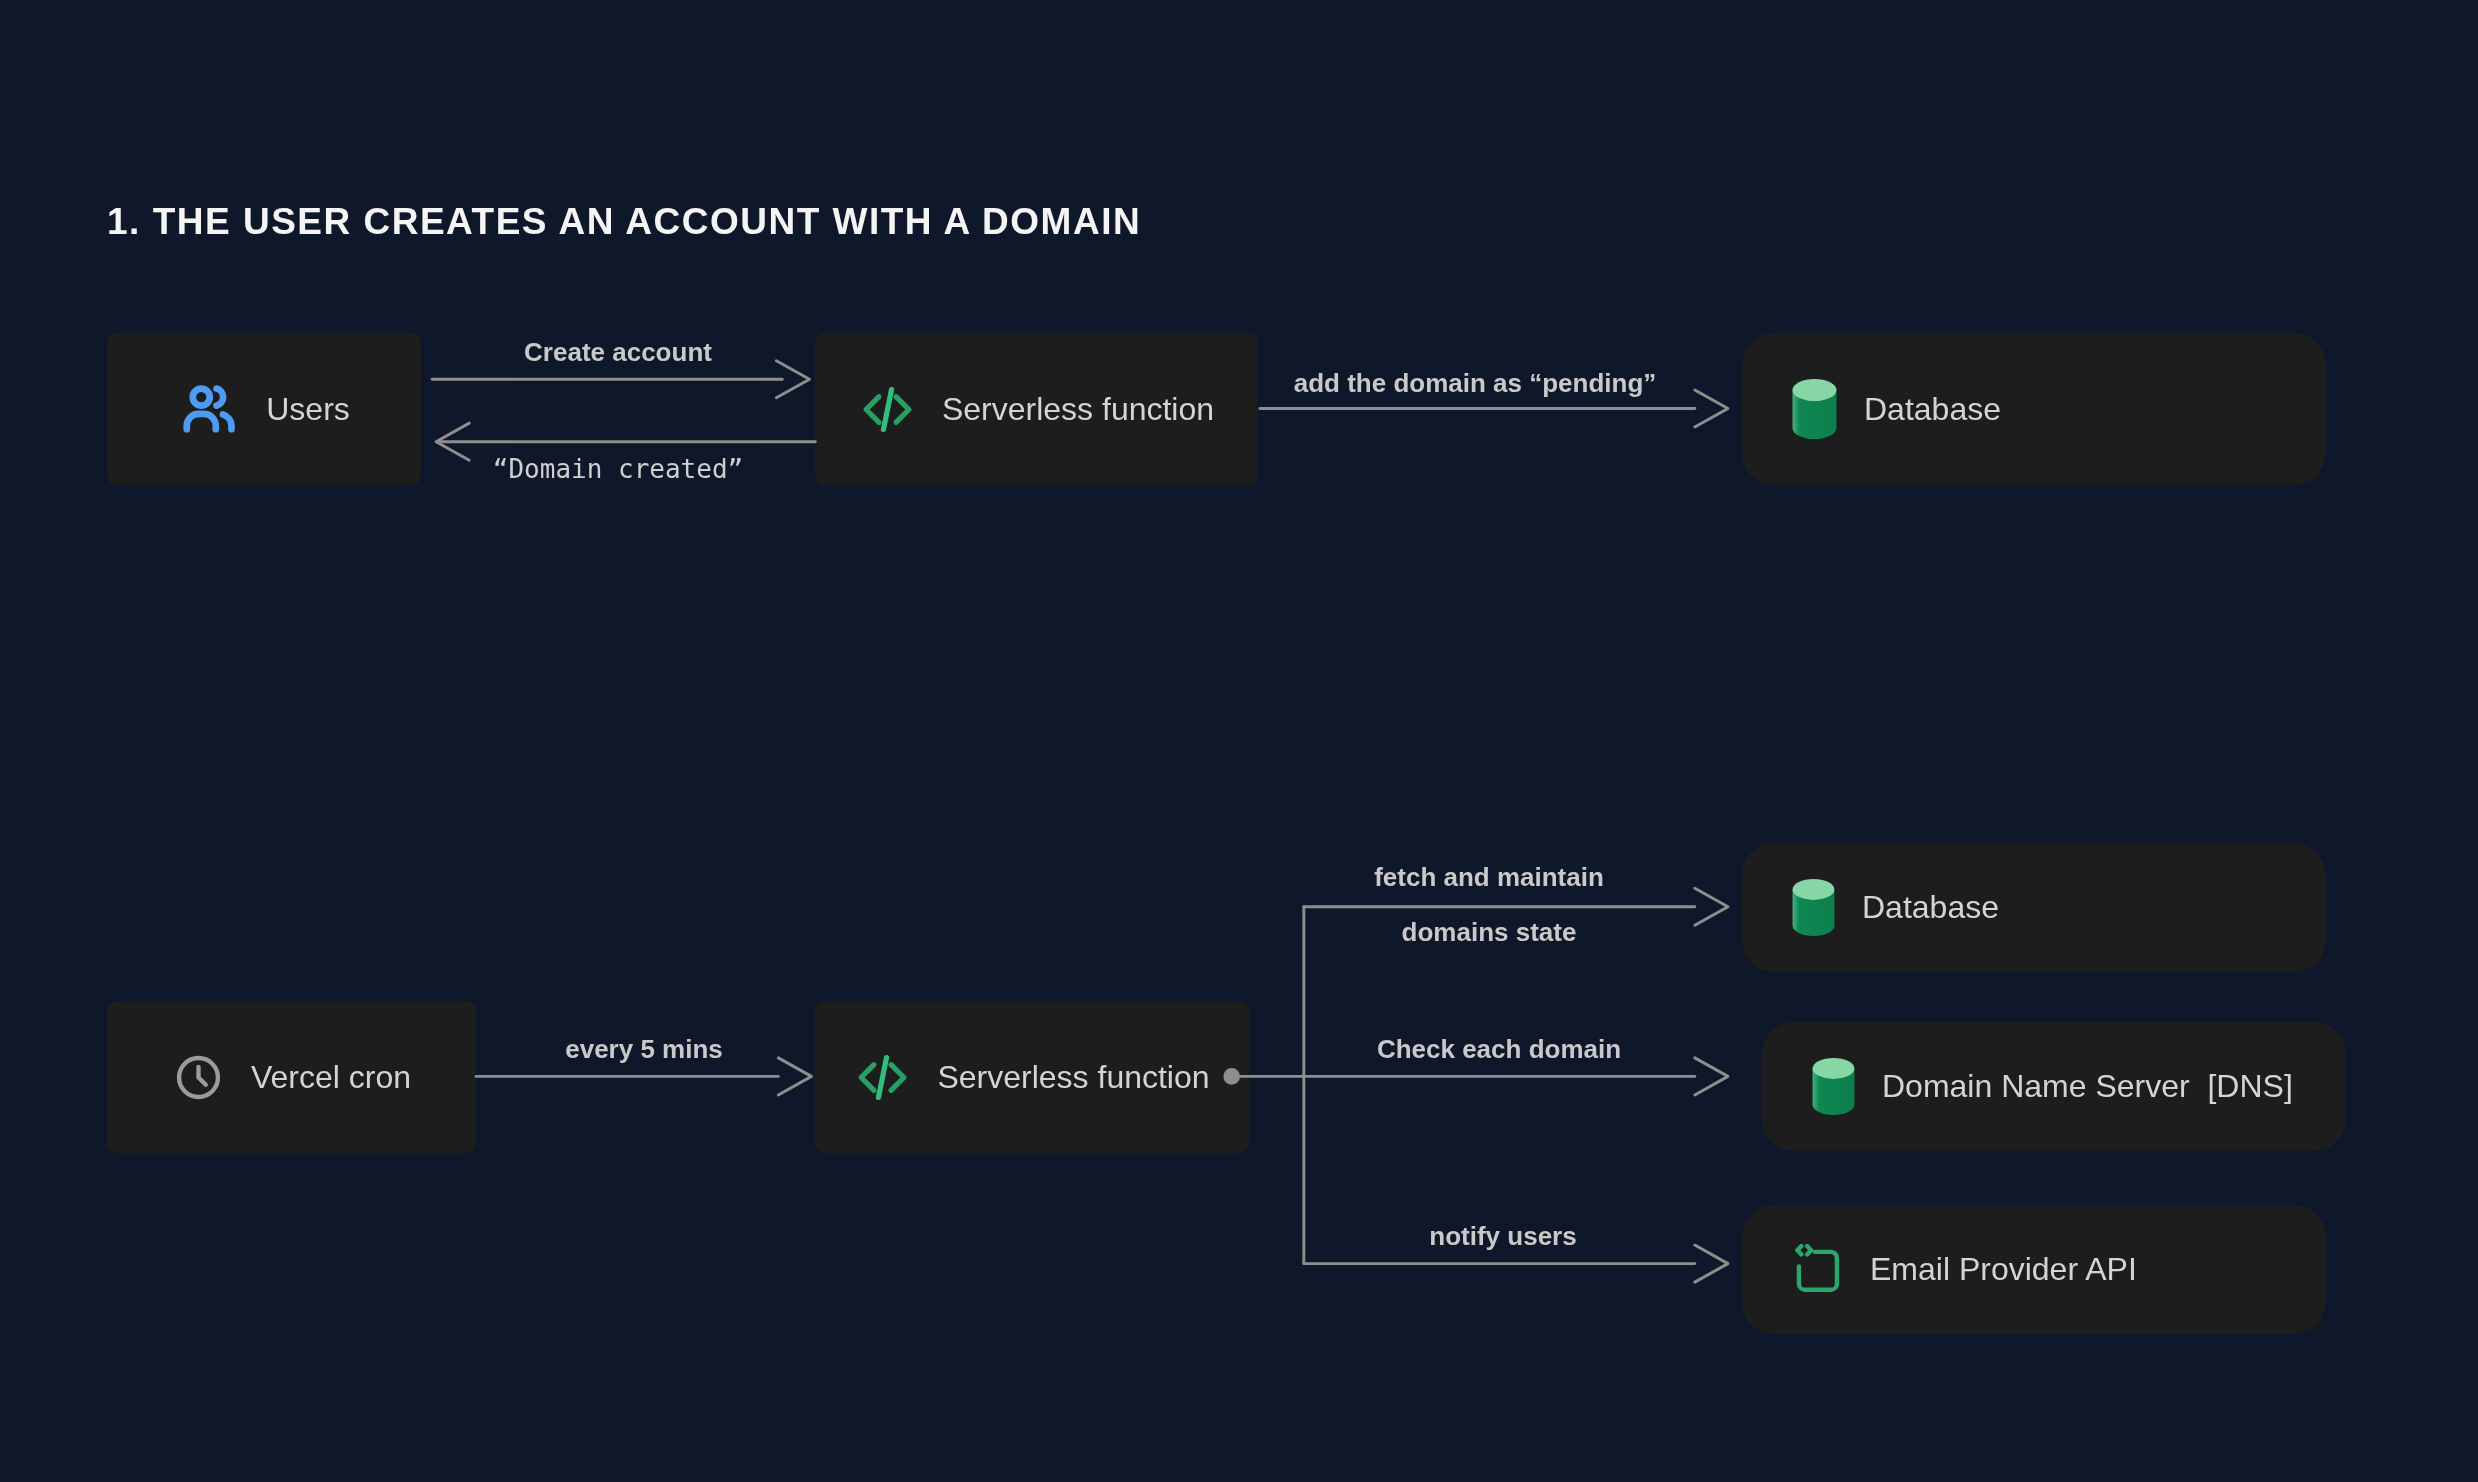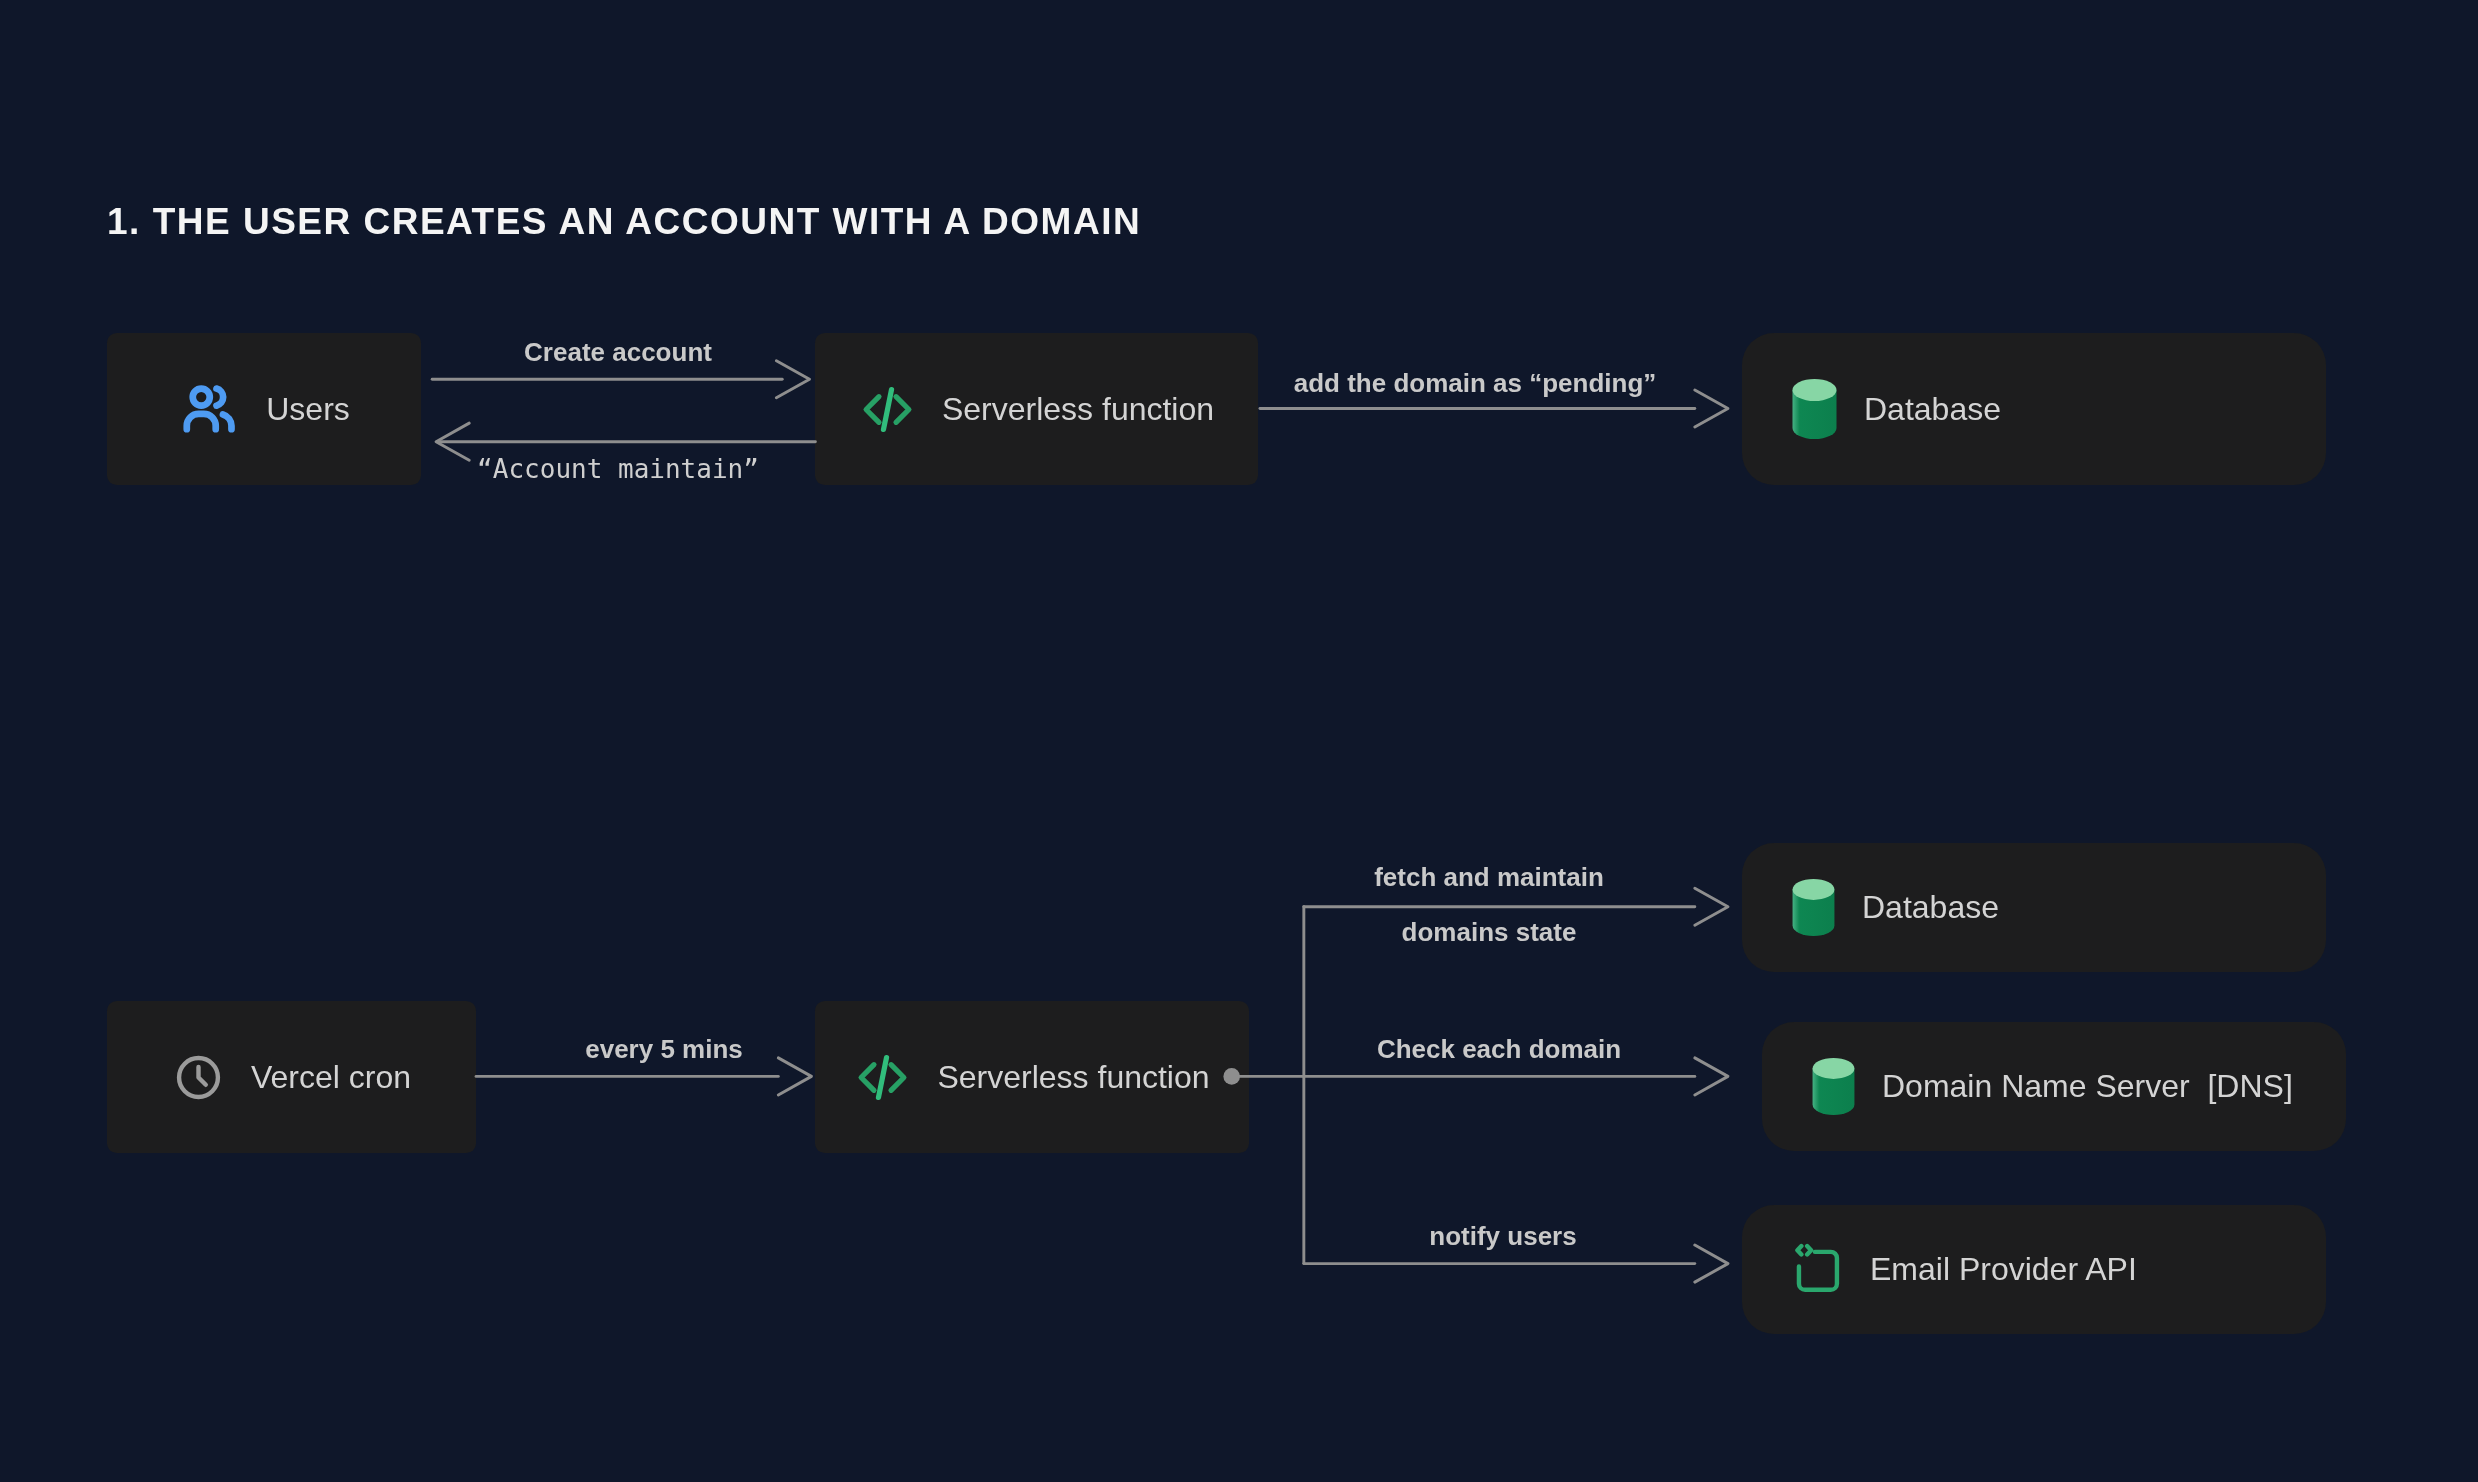--- a/index.html
+++ b/index.html
@@ -90,21 +90,21 @@
 
   <div class="card left-align" style="left:1742px;top:333px;width:584px;height:152px;">
     <svg class="icon" width="47" height="62" viewBox="0 0 46 62">
       <path d="M1 12 V50 a22 11 0 0 0 44 0 V12 Z" fill="url(#cylGrad)"></path>
       <ellipse cx="23" cy="12" rx="22" ry="11" fill="#87d6a5"></ellipse>
     </svg>
     <span class="card-label">Database</span>
   </div>
 
   <div class="edge-label" style="left:618px;top:337px;">Create account</div>
-  <div class="edge-label mono" style="left:618px;top:454px;">“Account maintain”</div>
+  <div class="edge-label mono" style="left:618px;top:454px;">“Domain created”</div>
   <div class="edge-label" style="left:1475px;top:368px;">add the domain as “pending”</div>
 
 
   <div class="card centered" style="left:107px;top:1001px;width:369px;height:152px;">
     <svg class="icon" width="53" height="53" viewBox="0 0 24 24" fill="none" stroke="#9b9b9b" stroke-width="2" stroke-linecap="round" stroke-linejoin="round">
       <circle cx="12" cy="12" r="8.8"></circle>
       <polyline points="12 7.2 12 12 15.3 15.3"></polyline>
     </svg>
     <span class="card-label">Vercel cron</span>
   </div>
@@ -136,20 +136,20 @@
 
   <div class="card left-align" style="left:1742px;top:1205px;width:584px;height:129px;">
     <svg class="icon" width="53" height="53" viewBox="0 0 24 24" fill="none" stroke="#2aa76d" stroke-width="2" stroke-linecap="round" stroke-linejoin="round">
       <path d="M10.8 4 H18 a2.8 2.8 0 0 1 2.8 2.8 V18.4 a2.8 2.8 0 0 1 -2.8 2.8 H6.4 a2.8 2.8 0 0 1 -2.8 -2.8 V10.6"></path>
       <polyline points="4.7 1.4 2.9 3.3 4.7 5.2"></polyline>
       <polyline points="7.3 1.4 9.1 3.3 7.3 5.2"></polyline>
     </svg>
     <span class="card-label">Email Provider API</span>
   </div>
 
-  <div class="edge-label" style="left:644px;top:1034px;margin-left:20px;">every 5 mins</div>
+  <div class="edge-label" style="left:644px;top:1034px;">every 5 mins</div>
   <div class="edge-label" style="left:1489px;top:862px;">fetch and maintain</div>
   <div class="edge-label" style="left:1489px;top:917px;">domains state</div>
   <div class="edge-label" style="left:1499px;top:1034px;">Check each domain</div>
   <div class="edge-label" style="left:1503px;top:1221px;">notify users</div>
 
 </div>
 
 
 </body></html>

